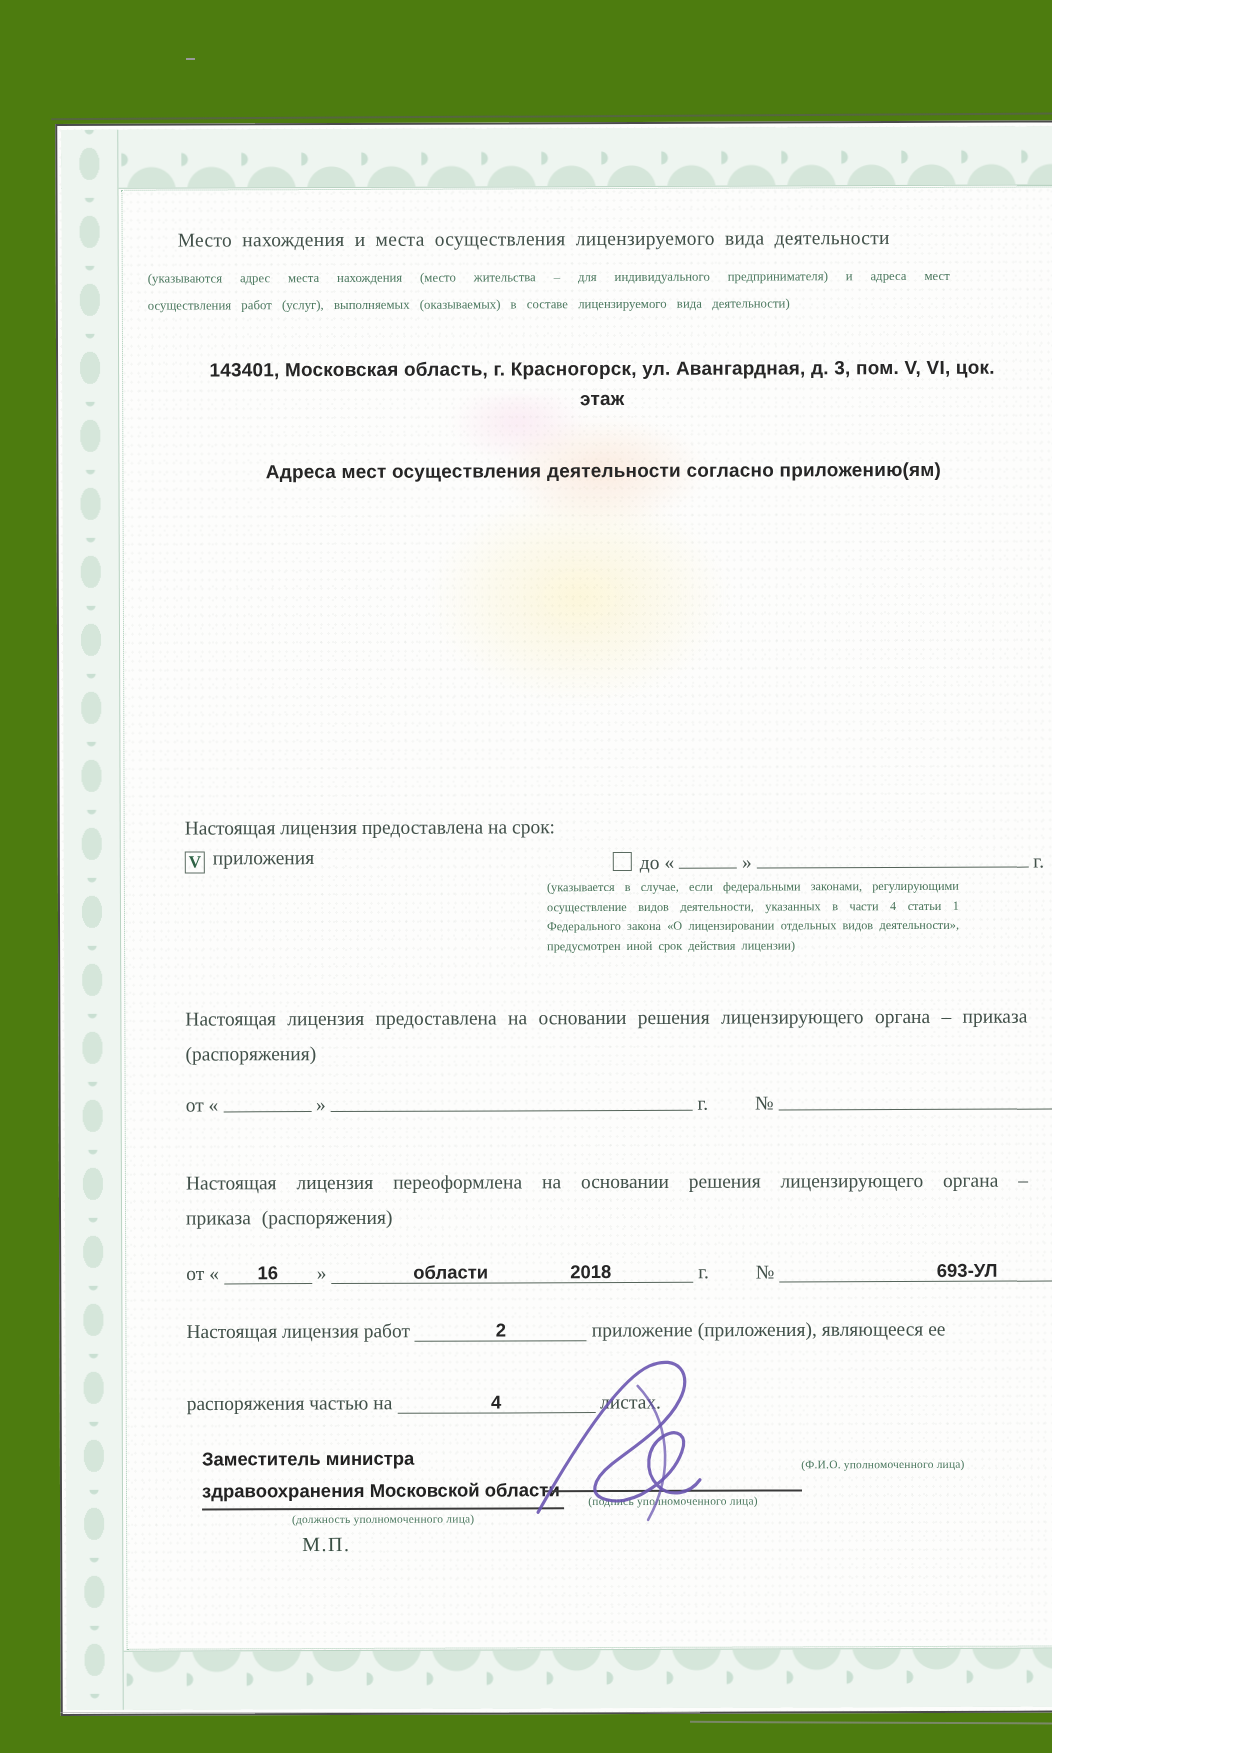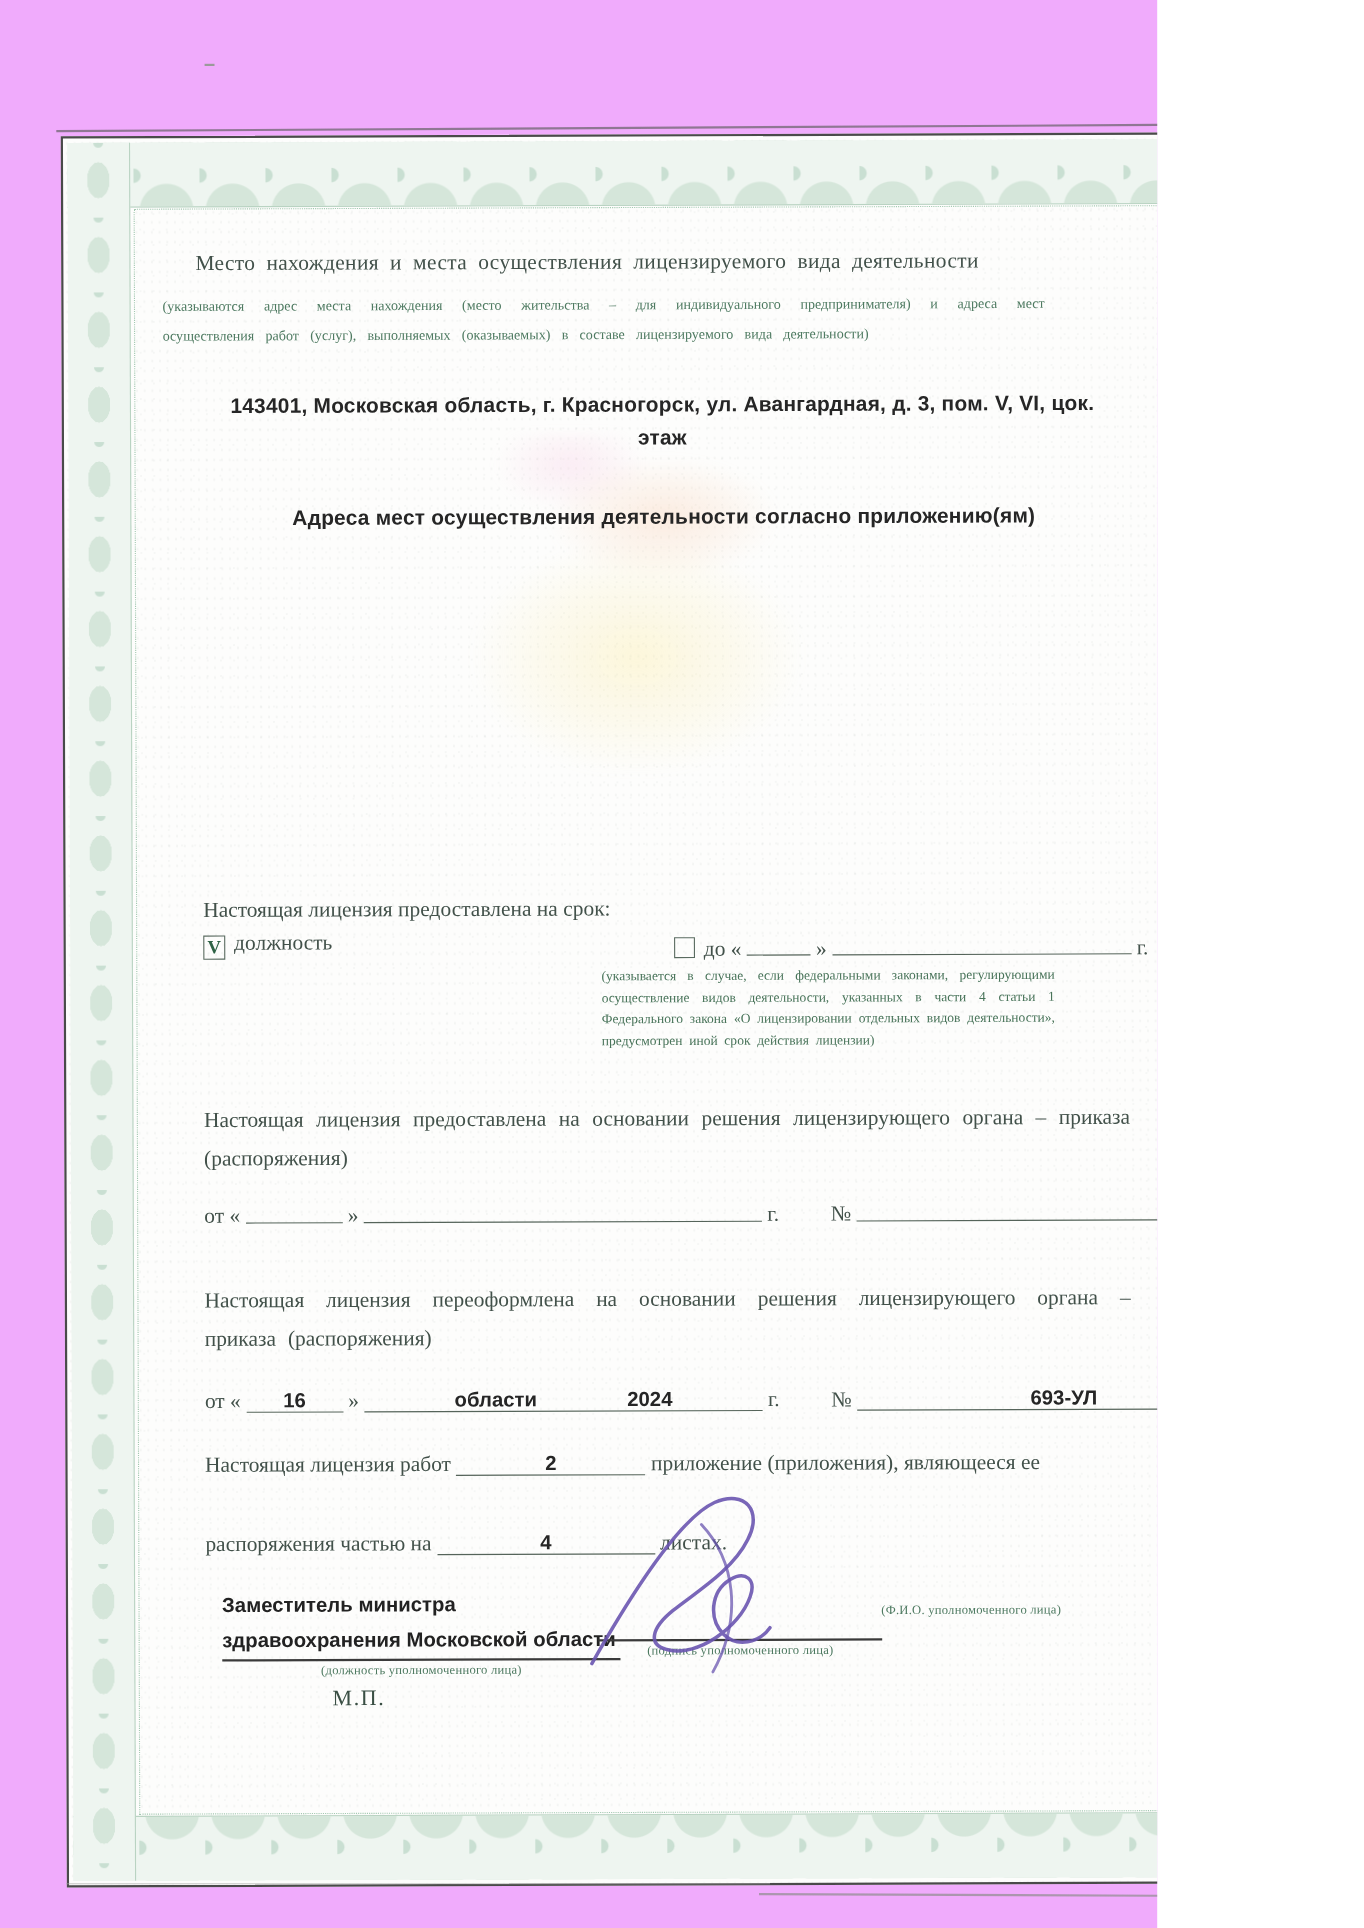--- a/index.html
+++ b/index.html
@@ -1,16 +1,16 @@
 <!DOCTYPE html>
 <html><head>
 <meta charset="utf-8">
 <style>
   html,body{margin:0;padding:0;background:#ffffff;}
-  .scan{position:relative;width:1052px;height:1753px;background:#f0abfc;overflow:hidden;
+  .scan{position:relative;width:1052px;height:1753px;background:#4d7c0f;overflow:hidden;
         font-family:"Liberation Serif",serif;color:#42514a;}
   .top-dash{position:absolute;left:186px;top:58px;width:9px;height:2px;background:#9a9a9a;}
   .bottom-artifact{position:absolute;left:690px;top:1722px;width:530px;height:2px;background:#8d8d8d;transform:rotate(0.25deg);opacity:.7;}
   .bottom-artifact2{position:absolute;left:60px;top:1712px;width:640px;height:1px;background:#aaa;opacity:.6;}
 
   .page{position:absolute;left:58px;top:122px;width:1126px;height:1588px;background:#fdfdfc;
         border:2px solid #4a4a4a;transform:rotate(-0.2deg);
         background-image:
           radial-gradient(rgba(80,100,88,0.05) 1px, transparent 1.2px),
           radial-gradient(rgba(60,80,70,0.04) 1px, transparent 1.2px);
@@ -91,21 +91,21 @@
 
     <div class="abs small-green hdr-note" style="left:90px;top:140px;width:802px;">(указываются адрес места нахождения (место жительства – для индивидуального предпринимателя) и адреса мест осуществления работ (услуг), выполняемых (оказываемых) в составе лицензируемого вида деятельности)</div>
 
     <div class="abs fill addr" style="left:138px;top:230px;width:812px;">143401, Московская область, г. Красногорск, ул. Авангардная, д. 3, пом. V, VI, цок. этаж</div>
 
     <div class="abs fill addr" style="left:135px;top:332px;width:820px;">Адреса мест осуществления деятельности согласно приложению(ям)</div>
 
     <div class="abs serif label-lg" style="left:125px;top:692px;">Настоящая лицензия предоставлена на срок:</div>
 
     <div class="abs row serif" style="left:125px;top:722px;width:900px;">
-      <span class="cb">V</span><span>должность</span>
+      <span class="cb">V</span><span>приложения</span>
       <span class="abs" style="left:428px;top:0;">
         <span class="cb empty"></span><span>до «</span>
         <span class="blank" style="width:58px;"></span>
         <span>»</span>
         <span class="blank" style="width:272px;"></span>
         <span>г.</span>
       </span>
     </div>
 
     <div class="abs note-sm" style="left:487px;top:754px;width:412px;">(указывается в случае, если федеральными законами, регулирующими осуществление видов деятельности, указанных в части 4 статьи 1 Федерального закона «О лицензировании отдельных видов деятельности», предусмотрен иной срок действия лицензии)</div>
@@ -132,21 +132,21 @@
     <div class="abs serif par" style="left:125px;top:1040px;width:842px;">Настоящая лицензия переоформлена на основании решения лицензирующего органа – приказа (распоряжения)</div>
 
     <div class="abs row serif" style="left:125px;top:1136px;">
       <span>от «</span>
       <span class="blank" style="width:88px;">
         <span class="val">16</span>
       </span>
       <span>»</span>
       <span class="blank" style="width:362px;">
         <span class="val">области</span>
-        <span class="val">2024</span>
+        <span class="val">2018</span>
       </span>
       <span>г.</span>
       <span style="margin-left:42px;">№</span>
       <span class="blank" style="width:376px;">
         <span class="val">693-УЛ</span>
       </span>
     </div>
 
     <div class="abs row serif" style="left:125px;top:1194px;">
       <span>Настоящая лицензия работ</span>

